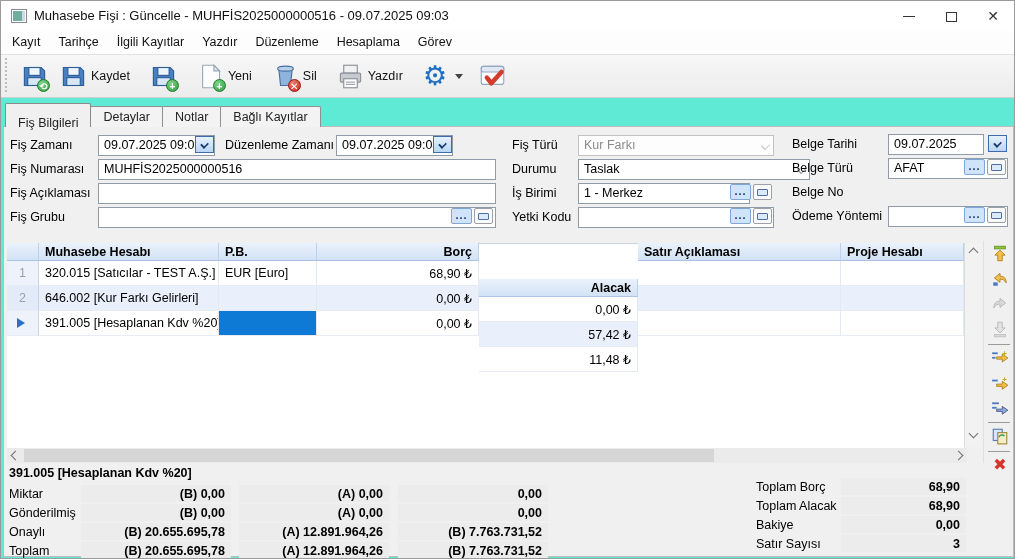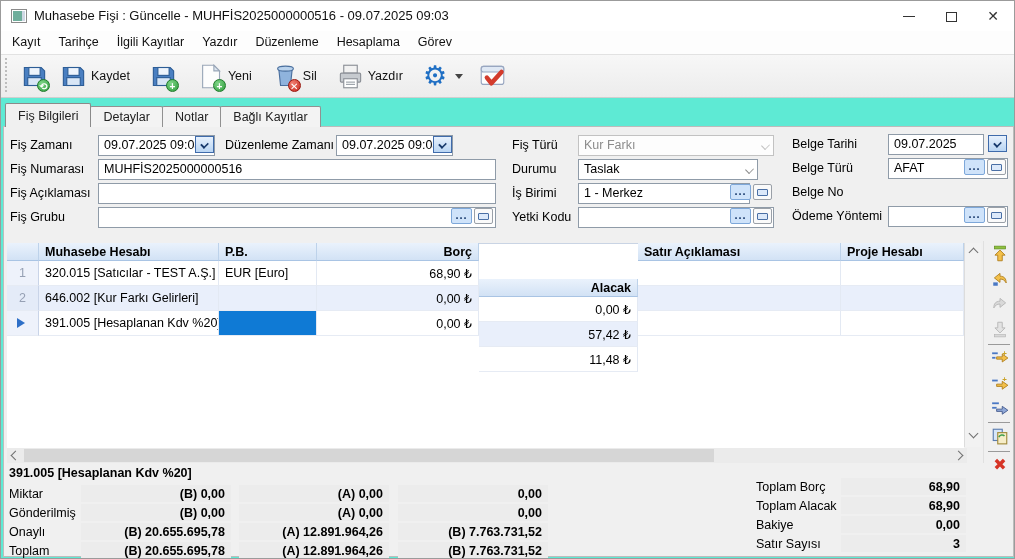--- a/index.html
+++ b/index.html
@@ -30,21 +30,21 @@
   .tsep { width:8px; }
   .icon26 { width:27px; height:27px; position:relative; }
   .badge { position:absolute; right:-2px; bottom:-2px; width:13px; height:13px; border-radius:50%; color:#fff; font-size:10px; font-weight:bold; line-height:13px; text-align:center; }
   .badge.green { background:radial-gradient(circle at 35% 30%, #7ed487, #2f9e3c); border:1px solid #1f7a2b; }
   .badge.red { background:radial-gradient(circle at 35% 30%, #f07f72, #c6281c); border:1px solid #99170e; }
   .gear-glyph { font-size:27px; color:#1f6fc4; line-height:27px; }
   .dd-arrow { width:0; height:0; border-left:4px solid transparent; border-right:4px solid transparent; border-top:5px solid #444; margin:0 4px; }
   
   .tabstrip { position:absolute; left:4px; top:102px; height:24px; display:flex; align-items:flex-end; }
   .tab { border:1px solid #919191; border-bottom:none; background:#f3f3f3; padding:3px 12px 4px 12px; margin-right:-1px; font-size:12.5px; color:#222; height:21px; border-radius:2px 2px 0 0; }
-  .tab.active { background:#f0f0f0; height:24px; padding-top:5px; position:relative; z-index:2; border-color:#8a8a8a; }
+  .tab.active { background:#f0f0f0; height:24px; padding-top:12px; position:relative; z-index:2; border-color:#8a8a8a; }
   .tabpage-border { position:absolute; left:2px; top:125px; width:1011px; height:431px; border:1px solid #bcbcbc; background:#f0f0f0; }
   
   .lbl { position:absolute; font-size:12.5px; color:#000; white-space:nowrap; }
   .field { position:absolute; height:21px; background:#fff; border:1px solid #8f9ba8; font-size:12.5px; padding:2px 5px 0 5px; white-space:nowrap; overflow:hidden; }
   .field.disabled { color:#8c8c8c; border-color:#c2c2c2; background:#fdfdfd; }
   .combo-chev { position:absolute; right:4px; top:6px; width:7px; height:7px; border-left:1.6px solid #8a8a8a; border-bottom:1.6px solid #8a8a8a; transform:rotate(-45deg) scale(1,.8); }
   .combo-chev.dis { border-color:#c0c0c0; }
   .datebtn { position:absolute; top:1px; width:19px; height:17px; background:linear-gradient(#e7f1fd,#b9d5f3); border:1px solid #3f6bab; }
   .datebtn .dchev { position:absolute; left:5px; top:4px; width:7px; height:7px; border-left:2.4px solid #16386b; border-bottom:2.4px solid #16386b; transform:rotate(-45deg) scale(1,.75); }
   .dots-btn { position:absolute; top:2px; width:21px; height:16px; background:#cfe3fa; border:1px solid #7da7d9; border-radius:2px; color:#16386b; font-weight:bold; font-size:11px; text-align:center; line-height:12px; letter-spacing:1px; }
@@ -227,21 +227,21 @@
   <div class="field" style="left:97px;top:206px;width:398px"></div>
   <div class="dots-btn" style="left:450px;top:207px">...</div>
   <div class="kb-btn" style="left:473px;top:207px">
       <span class="kb-in"></span>
     </div>
 
   <div class="lbl" style="left:511px;top:137px">Fiş Türü</div>
   <div class="field disabled" style="left:577px;top:134px;width:196px"><span>Kur Farkı</span><span class="combo-chev dis"></span></div>
 
   <div class="lbl" style="left:511px;top:161px">Durumu</div>
-  <div class="field" style="left:577px;top:158px;width:180px"><span>Taslak</span><span class="combo-chev"></span></div>
+  <div class="field" style="left:577px;top:158px;width:232px"><span>Taslak</span><span class="combo-chev"></span></div>
 
   <div class="lbl" style="left:511px;top:185px">İş Birimi</div>
   <div class="field" style="left:577px;top:182px;width:172px">1 - Merkez</div>
   <div class="dots-btn" style="left:729px;top:183px">...</div>
   <div class="kb-btn" style="left:752px;top:183px">
       <span class="kb-in"></span>
     </div>
 
   <div class="lbl" style="left:511px;top:209px">Yetki Kodu</div>
   <div class="field" style="left:577px;top:206px;width:196px"></div>

